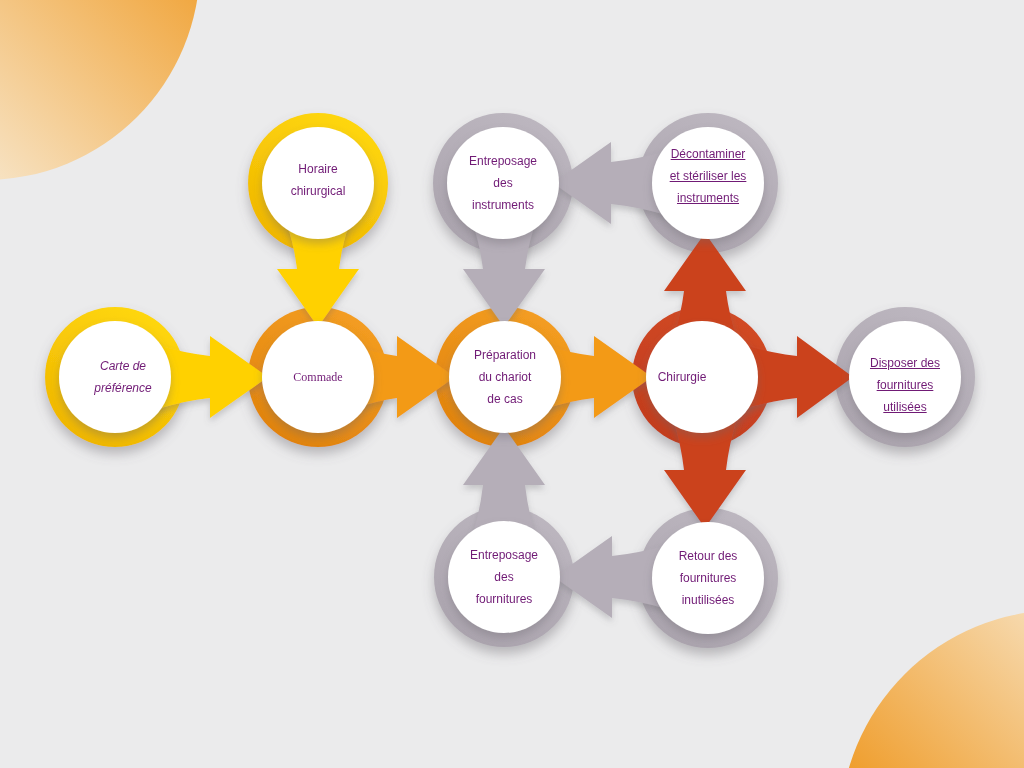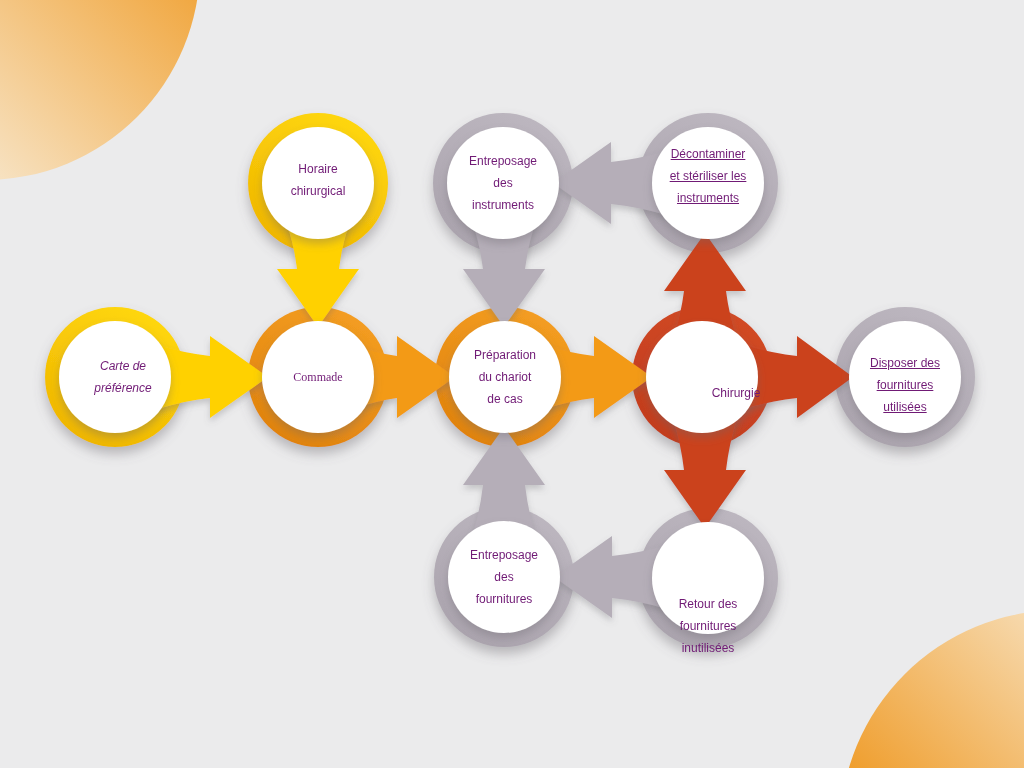--- a/index.html
+++ b/index.html
@@ -112,25 +112,25 @@
     <div class="node-label" style="left:318px; top:377px;font-family:Liberation Serif, serif;">Commade</div>
     <div class="node-label" style="left:503px; top:183px;">Entreposage
 des
 instruments</div>
     <div class="node-label" style="left:505px; top:377px;text-align:center;">Préparation
 du chariot
 de cas</div>
     <div class="node-label" style="left:708px; top:176px;text-decoration:underline;">Décontaminer
 et stériliser les
 instruments</div>
-    <div class="node-label" style="left:736px; top:377px;margin-top:16px;">Chirurgie</div>
+    <div class="node-label" style="left:682px; top:377px;">Chirurgie</div>
     <div class="node-label" style="left:905px; top:385px;text-decoration:underline;">Disposer des
 fournitures
 utilisées</div>
-    <div class="node-label" style="left:708px; top:578px;margin-top:48px;">Retour des
+    <div class="node-label" style="left:708px; top:578px;">Retour des
 fournitures
 inutilisées</div>
     <div class="node-label" style="left:504px; top:577px;">Entreposage
 des
 fournitures</div>
   </div>
 
   <div class="footer">
     
     

